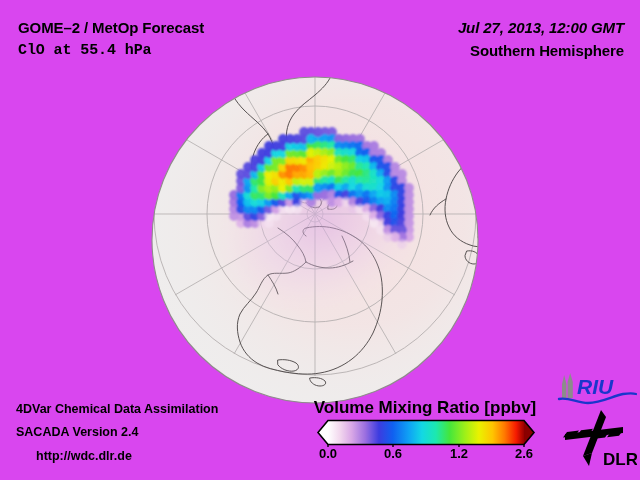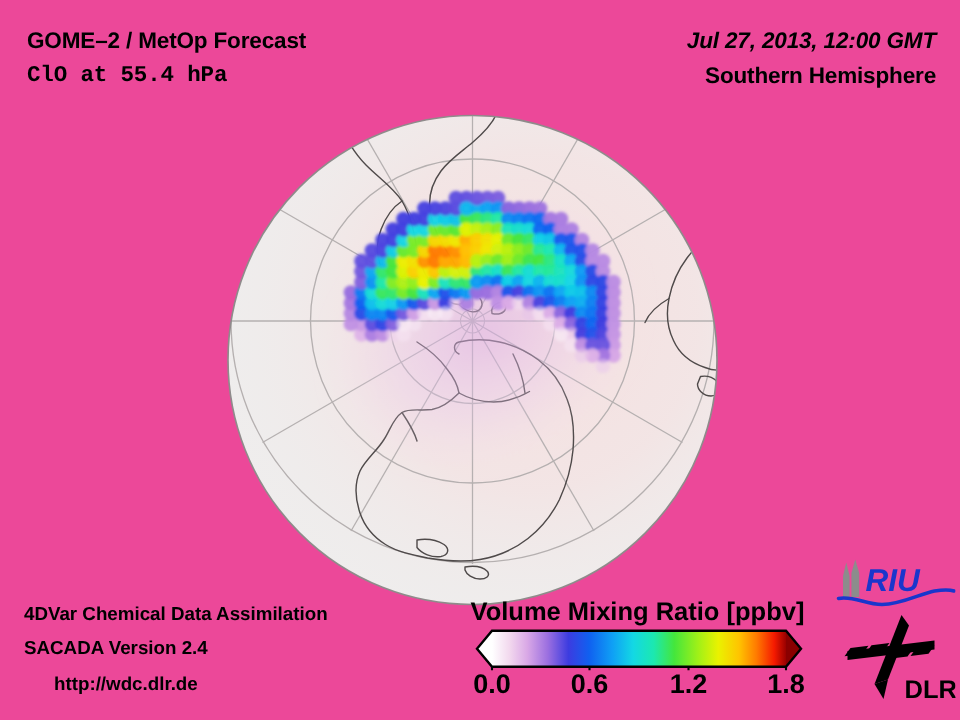--- a/index.html
+++ b/index.html
@@ -3,21 +3,21 @@
 <meta charset="utf-8">
 <title>GOME-2 / MetOp Forecast</title>
 <style>
   html,body{margin:0;padding:0;background:#ffffff;}
   body{
     width:640px;height:480px;position:relative;overflow:hidden;
     font-family:"Liberation Sans","DejaVu Sans",sans-serif;
     color:#000000;
     -webkit-font-smoothing:antialiased;
   }
-  #stage{position:absolute;inset:0;width:640px;height:480px;background:#ec4899;}
+  #stage{position:absolute;inset:0;width:640px;height:480px;background:#d946ef;}
 
   
   .hdr{position:absolute;font-weight:bold;font-size:15px;letter-spacing:-0.1px;white-space:nowrap;}
   #hdr-l1{left:18px;top:19px;}
   #hdr-l2{left:18px;top:42px;font-family:Liberation Mono, monospace;}
   #hdr-r1{right:16px;top:19px;text-align:right;font-style:italic;}
   #hdr-r2{right:16px;top:42px;text-align:center;}
 
   
   .ftr{position:absolute;left:16px;font-weight:bold;font-size:12.5px;white-space:nowrap;}
@@ -30,21 +30,21 @@
   #globe-svg{display:block;width:330px;height:330px;}
 
   
   #cbar-block{position:absolute;left:300px;top:398px;width:250px;height:74px;}
   #cbar-title{
     position:absolute;left:0;top:0;width:250px;text-align:center;
     font-weight:bold;font-size:17px;white-space:nowrap;
   }
   #cbar-svg{position:absolute;left:0;top:19px;}
   .cb-tick-lbl{
-    position:absolute;top:48px;font-weight:bold;font-size:18px;
+    position:absolute;top:48px;font-weight:bold;font-size:13px;
     text-align:center;width:46px;
   }
 
   
   #riu-logo{position:absolute;left:557px;top:372px;width:80px;height:34px;}
   #dlr-logo{position:absolute;left:559px;top:408px;width:78px;height:62px;}
 </style>
 </head>
 <body>
 
@@ -481,21 +481,21 @@
         <line x1="28" y1="27.5" x2="28" y2="30"></line>
         <line x1="93" y1="27.5" x2="93" y2="30"></line>
         <line x1="159" y1="27.5" x2="159" y2="30"></line>
         <line x1="224" y1="27.5" x2="224" y2="30"></line>
       </g>
     </svg>
 
     <div class="cb-tick-lbl" style="left:5px;">0.0</div>
     <div class="cb-tick-lbl" style="left:70px;">0.6</div>
     <div class="cb-tick-lbl" style="left:136px;">1.2</div>
-    <div class="cb-tick-lbl" style="left:201px;">1.8</div>
+    <div class="cb-tick-lbl" style="left:201px;">2.6</div>
   </div>
 
   <div id="riu-logo">
     <svg width="80" height="34" viewBox="0 0 80 34" xmlns="http://www.w3.org/2000/svg">
 
       <g fill="#8c8c8c">
         <path d="M 5 26 L 5 12 L 7.2 3 L 9.4 12 L 9.4 26 Z"></path>
         <path d="M 10.6 26 L 10.6 10 L 13.2 1 L 15.8 10 L 15.8 26 Z"></path>
       </g>
       <text x="20" y="22" font-family="'Liberation Sans','DejaVu Sans',sans-serif" font-size="21" font-weight="bold" font-style="italic" fill="#1a36cc">RIU</text>

